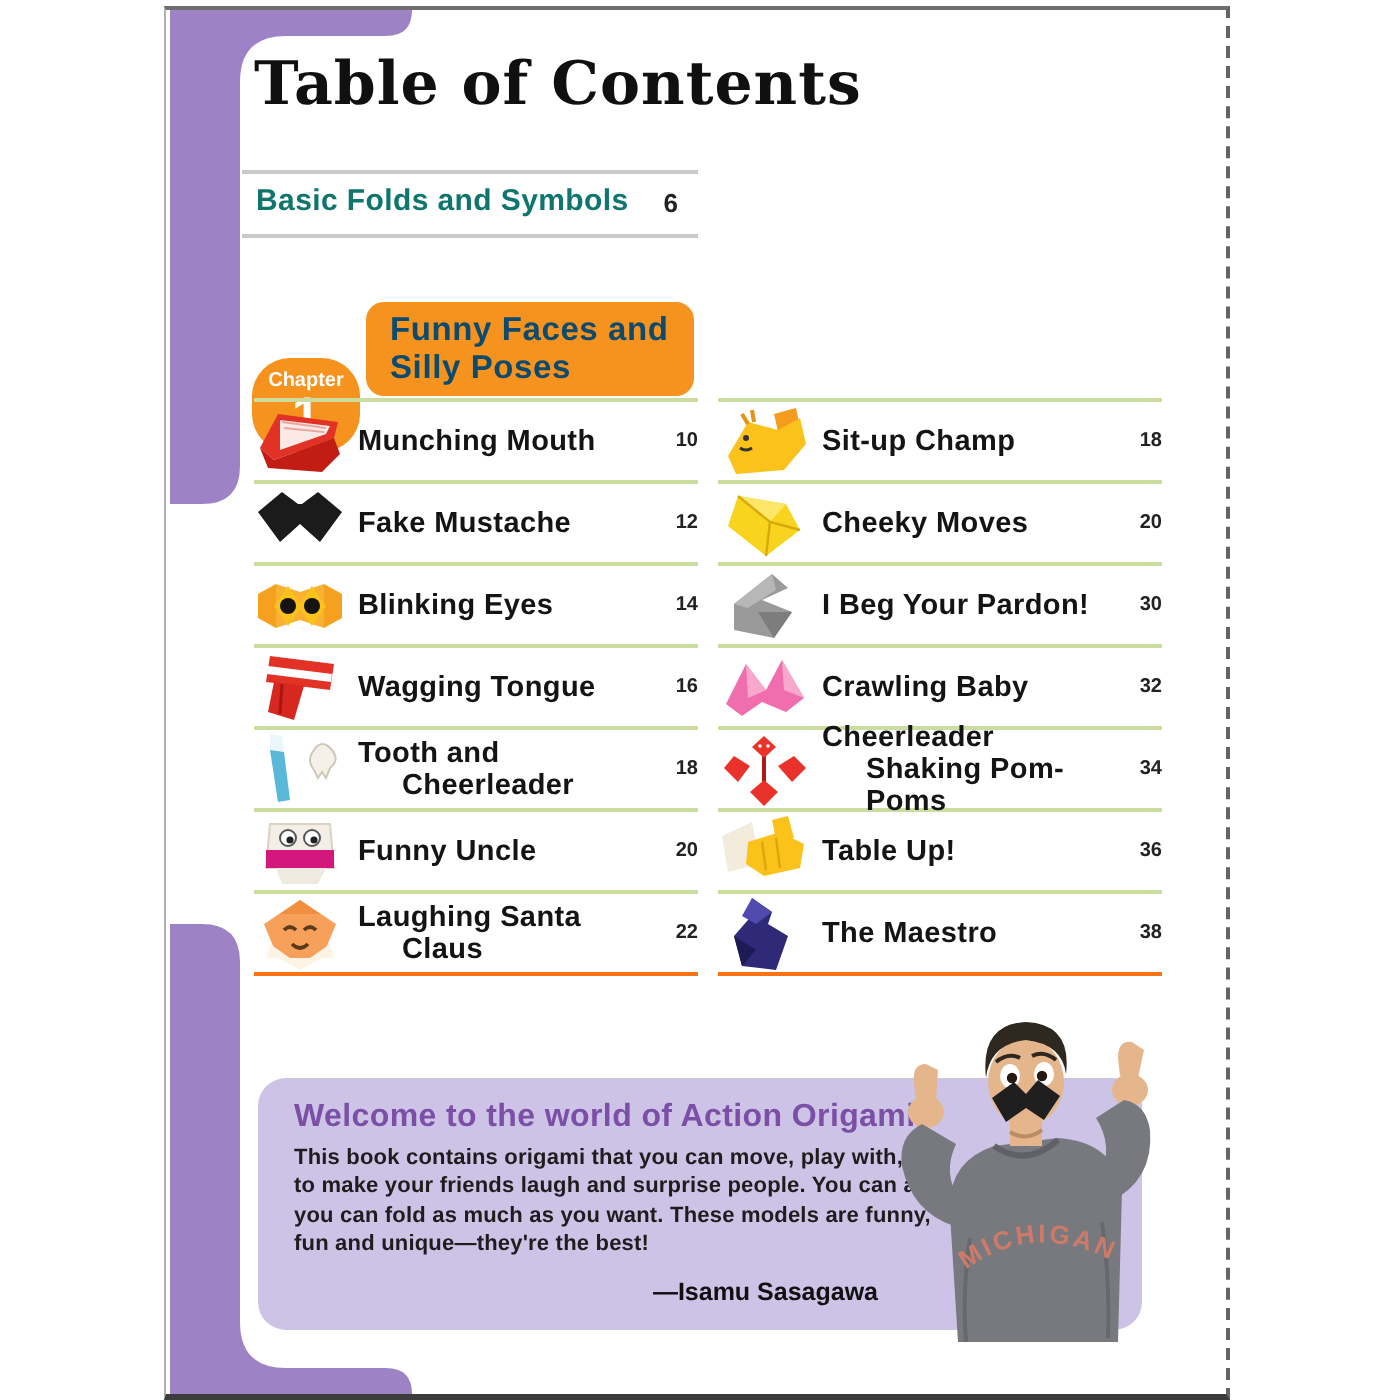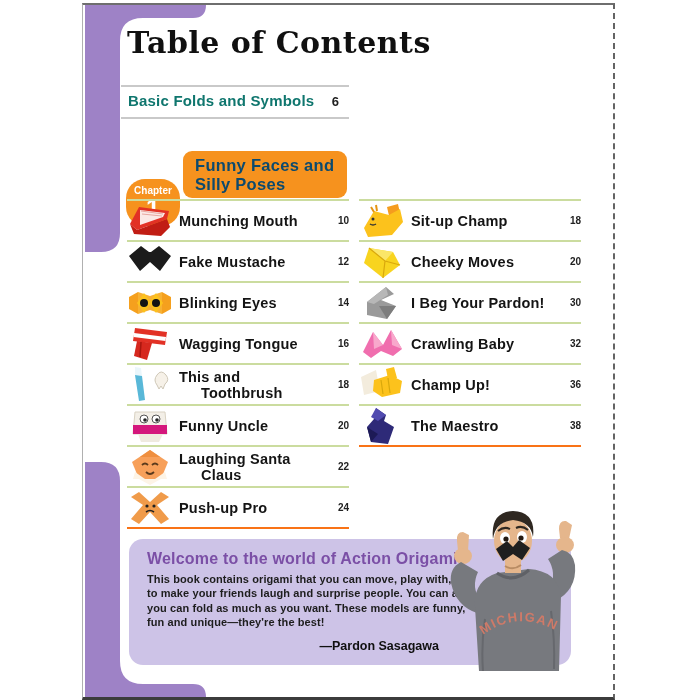--- a/index.html
+++ b/index.html
@@ -116,21 +116,21 @@
         <span class="toc-page">16</span>
       </div>
       <div class="toc-row">
         <span class="toc-icon">
           <svg viewBox="0 0 46 38">
             <polygon points="8,1 14,2 15,10 8,9" fill="#eaf6fb"></polygon>
             <polygon points="8,9 15,10 18,34 12,35" fill="#59b8d8"></polygon>
             <path d="M30,9 q4,-6 9,0 q4,5 -1,9 l-2,5 -2,-3 -2,3 -2,-4 q-4,-5 0,-10" fill="#f6f1e8" stroke="#cfc8b8" stroke-width="1"></path>
           </svg>
         </span>
-        <span class="toc-title">This and Toothbrush</span>
+        <span class="toc-title">Tooth and Cheerleader</span>
         <span class="toc-page">18</span>
       </div>
       <div class="toc-row">
         <span class="toc-icon">
           <svg viewBox="0 0 46 38">
             <polygon points="8,5 38,5 40,27 6,27" fill="#f3efe7" stroke="#d9d2c3" stroke-width="1"></polygon>
             <polygon points="6,18 40,18 40,27 6,27" fill="#d4177c"></polygon>
             <polygon points="11,27 36,27 32,35 14,35" fill="#efeadf"></polygon>
             <circle cx="17" cy="12" r="4" fill="#ffffff" stroke="#555" stroke-width="1"></circle>
             <circle cx="29" cy="12" r="4" fill="#ffffff" stroke="#555" stroke-width="1"></circle>
@@ -149,32 +149,20 @@
             <polygon points="8,24 18,31 6,31" fill="#fdf4e6"></polygon>
             <polygon points="38,24 28,31 40,31" fill="#fdf4e6"></polygon>
             <polygon points="12,31 34,31 23,37" fill="#fdf4e6"></polygon>
             <path d="M15,17 q3,-3 6,0 M25,17 q3,-3 6,0" stroke="#5a3a1c" stroke-width="1.8" fill="none"></path>
             <path d="M19,24 q4,4 8,0" stroke="#5a3a1c" stroke-width="1.8" fill="none"></path>
           </svg>
         </span>
         <span class="toc-title">Laughing Santa Claus</span>
         <span class="toc-page">22</span>
       </div>
-      <div class="toc-row">
-        <span class="toc-icon">
-          <svg viewBox="0 0 46 38">
-            <polygon points="4,8 16,16 4,30 12,35 23,23 34,35 42,30 30,16 42,8 34,3 23,13 12,3" fill="#f09b4a"></polygon>
-            <circle cx="20" cy="17" r="1.6" fill="#222"></circle>
-            <circle cx="27" cy="17" r="1.6" fill="#222"></circle>
-            <path d="M19,23 q4,-3 8,0" stroke="#222" stroke-width="1.6" fill="none"></path>
-          </svg>
-        </span>
-        <span class="toc-title">Push-up Pro</span>
-        <span class="toc-page">24</span>
-      </div>
     </div>
   <div id="col-right" class="toc-col right">
       <div class="toc-row">
         <span class="toc-icon">
           <svg viewBox="0 0 46 38">
             <polygon points="28,5 39,2 42,16 31,18" fill="#f59c1e"></polygon>
             <polygon points="5,26 15,9 30,13 41,7 44,20 33,33 9,35" fill="#fcc21c"></polygon>
             <path d="M12,5 l3,5 M17,3 l1,6" stroke="#e59312" stroke-width="2" fill="none"></path>
             <circle cx="14" cy="17" r="1.5" fill="#333"></circle>
             <path d="M11,22 q3,2 6,0" stroke="#333" stroke-width="1.4" fill="none"></path>
@@ -212,27 +200,42 @@
             <polygon points="14,7 24,20 15,24" fill="#f8a8cc"></polygon>
             <polygon points="32,5 43,24 33,20" fill="#f8a8cc"></polygon>
           </svg>
         </span>
         <span class="toc-title">Crawling Baby</span>
         <span class="toc-page">32</span>
       </div>
       <div class="toc-row">
         <span class="toc-icon">
           <svg viewBox="0 0 46 38">
+            <rect x="22" y="9" width="2" height="18" fill="#b11a12"></rect>
+            <polygon points="23,2 29,7.5 23,13 17,7.5" fill="#e8322a"></polygon>
+            <circle cx="21" cy="7" r="0.9" fill="#fff"></circle>
+            <circle cx="25" cy="7" r="0.9" fill="#fff"></circle>
+            <polygon points="8,12 16,17 10,25 3,18" fill="#e8322a"></polygon>
+            <polygon points="38,12 44,18 37,25 30,17" fill="#e8322a"></polygon>
+            <polygon points="23,24 30,30 23,37 16,30" fill="#e8322a"></polygon>
+          </svg>
+        </span>
+        <span class="toc-title">Cheerleader Shaking Pom-Poms</span>
+        <span class="toc-page">34</span>
+      </div>
+      <div class="toc-row">
+        <span class="toc-icon">
+          <svg viewBox="0 0 46 38">
             <polygon points="2,11 17,4 21,25 5,29" fill="#f3ecdd"></polygon>
             <polygon points="27,3 35,1 38,12 29,13" fill="#fcc21c"></polygon>
             <polygon points="15,14 31,9 43,15 41,27 23,31 14,25" fill="#fcc21c"></polygon>
             <path d="M22,14 l2,14 M29,12 l2,15" stroke="#d9a80c" stroke-width="1.2" fill="none"></path>
           </svg>
         </span>
-        <span class="toc-title">Champ Up!</span>
+        <span class="toc-title">Table Up!</span>
         <span class="toc-page">36</span>
       </div>
       <div class="toc-row">
         <span class="toc-icon">
           <svg viewBox="0 0 46 38">
             <polygon points="17,1 27,8 25,14 35,20 29,37 12,35 8,20 15,12" fill="#2e2a78"></polygon>
             <polygon points="17,1 27,8 19,14 12,10" fill="#514bb0"></polygon>
             <polygon points="8,20 19,27 12,35" fill="#1d1a56"></polygon>
           </svg>
         </span>
@@ -242,21 +245,21 @@
     </div>
 
   <div class="welcome-box"></div>
   <div class="welcome-heading">Welcome to the world of Action Origami!</div>
   <div class="welcome-body" id="welcome-body">
       <div>This book contains origami that you can move, play with, use</div>
       <div>to make your friends laugh and surprise people. You can also</div>
       <div>you can fold as much as you want. These models are funny,</div>
       <div>fun and unique—they're the best!</div>
     </div>
-  <div class="welcome-attr">—Pardon Sasagawa</div>
+  <div class="welcome-attr">—Isamu Sasagawa</div>
 
   <svg class="photo" viewBox="0 0 152 164">
 
     <path fill="#e5b68c" d="M18,34 Q17,25 24,25 L30,28 29,44 19,44 Z"></path>
     <ellipse fill="#e5b68c" cx="24" cy="49" rx="9" ry="8"></ellipse>
     <path fill="#77797e" d="M38,106 Q17,99 12,76 Q10,61 22,55 L39,65 Q32,80 41,93 Z"></path>
 
     <path fill="#e5b68c" d="M120,22 Q120,13 127,14 L133,18 130,32 121,31 Z"></path>
     <ellipse fill="#e5b68c" cx="126" cy="38" rx="9" ry="8"></ellipse>
     <path fill="#77797e" d="M116,94 Q138,83 136,58 Q134,45 123,43 L109,52 Q118,66 111,81 Z"></path>

